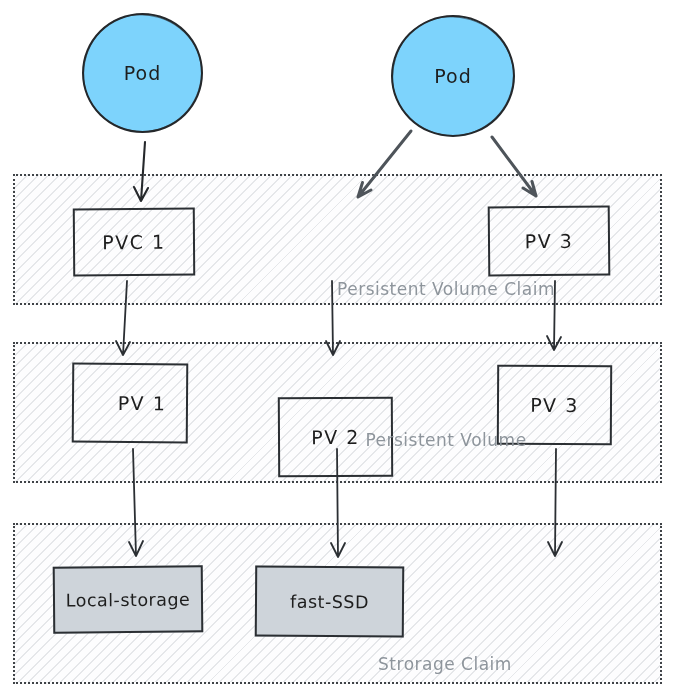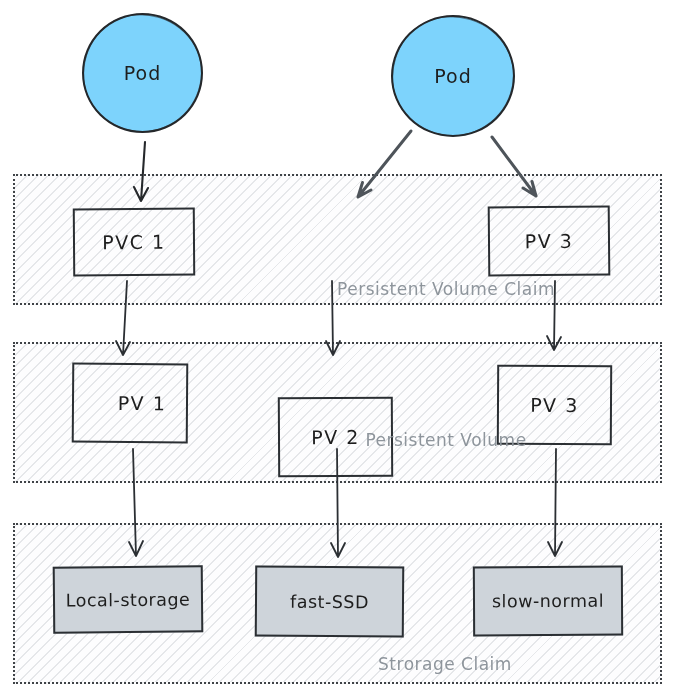--- a/index.html
+++ b/index.html
@@ -159,18 +159,15 @@
     <span>PV 3</span>
   </div>
   <div class="band-label" id="label-band-pv">Persistent Volume</div>
 
   <div class="node filled" id="box-local">
     <span>Local-storage</span>
   </div>
   <div class="node filled" id="box-fast">
     <span>fast-SSD</span>
   </div>
-  <div class="node filled" id="box-slow">
-    <span>slow-normal</span>
-  </div>
   <div class="band-label" id="label-band-sc">Strorage Claim</div>
 
 </div>
 
 </body></html>

